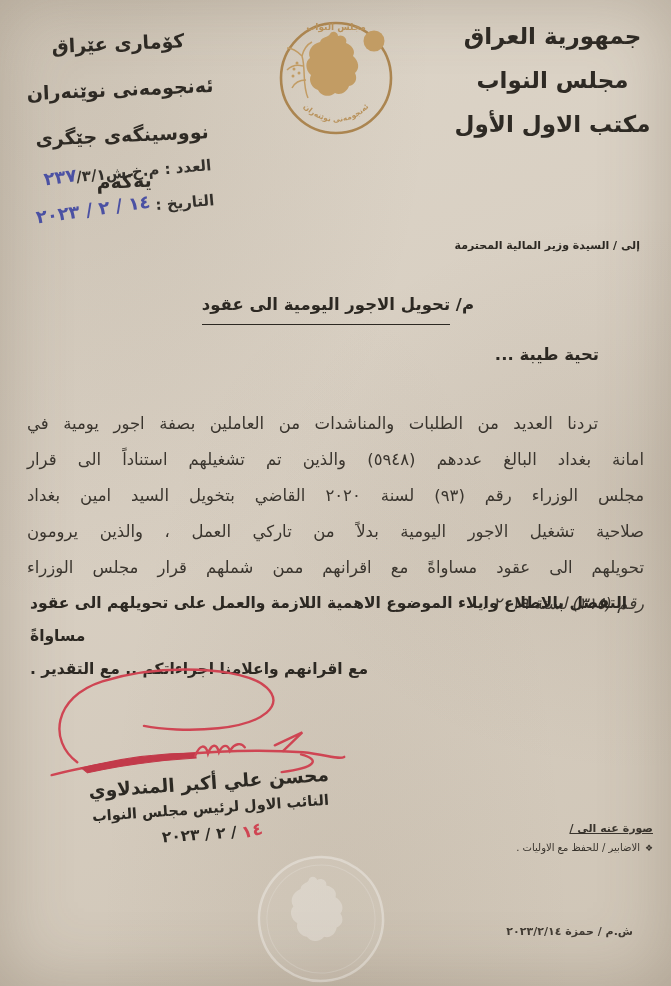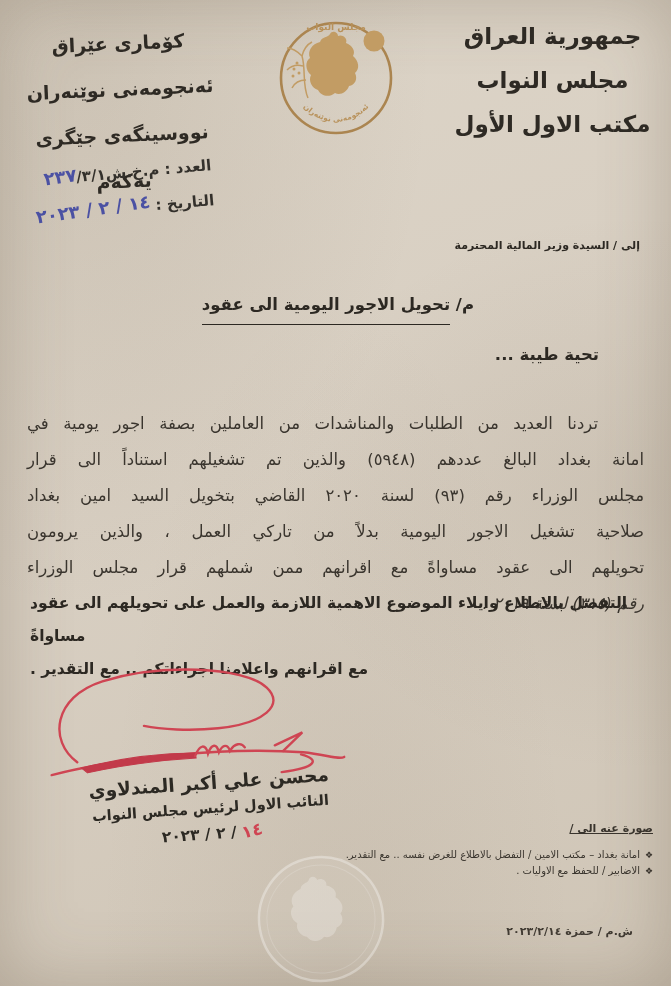--- a/index.html
+++ b/index.html
@@ -57,21 +57,21 @@
   }
   .sig-name{font-size:18.5px;line-height:26px;}
   .sig-title{font-size:14.5px;line-height:24px;}
   .sig-date{font-size:15.5px;line-height:26px;letter-spacing:1px;}
   .hand-red{
     color:#cf4553;display:inline-block;transform:rotate(-10deg);
     font-size:17px;letter-spacing:1px;
   }
   
   .cc{position:absolute;top:822px;right:18px;width:335px;text-align:right;color:#39342d;}
-  .cc-head{font-size:11px;font-weight:700;text-decoration:underline;margin-bottom:12px;}
+  .cc-head{font-size:11px;font-weight:700;text-decoration:underline;margin-bottom:5px;}
   .cc-item{font-size:10px;line-height:16px;}
   .cc-item .bullet{font-size:9px;margin-left:5px;color:#39342d;}
   .footer-note{position:absolute;top:925px;right:38px;font-size:11px;font-weight:700;color:#403a32;}
   
   .watermark{position:absolute;top:852px;left:254px;width:134px;height:134px;opacity:.85;}
 </style>
 </head>
 <body>
 
 <div id="page">
@@ -158,23 +158,20 @@
     <div class="sig-name">محسن علي أكبر المندلاوي</div>
     <div class="sig-title">النائب الاول لرئيس مجلس النواب</div>
     <div class="sig-date">
       <span class="hand-red">١٤</span><span> ‏/‏ ٢ ‏/‏ ٢٠٢٣</span>
     </div>
   </div>
 
   <div class="cc">
     <div class="cc-head">صورة عنه الى /</div>
     <div class="cc-item">
-      <span class="bullet">❖</span><span>امانة بغداد – مكتب الامين / التفضل بالاطلاع للغرض نفسه .. مع التقدير.</span>
-    </div>
-    <div class="cc-item">
       <span class="bullet">❖</span><span>الاضابير / للحفظ مع الاوليات .</span>
     </div>
   </div>
 
   <div class="footer-note">ش.م / حمزة ١٤‏/‏٢‏/‏٢٠٢٣</div>
 
   <div class="watermark">
     <svg width="134" height="134" viewBox="0 0 134 134">
       <g transform="rotate(-10 67 67)">
         <circle cx="67" cy="67" r="62" fill="rgba(255,255,255,0.07)" stroke="rgba(255,255,255,0.38)" stroke-width="2.5"></circle>

